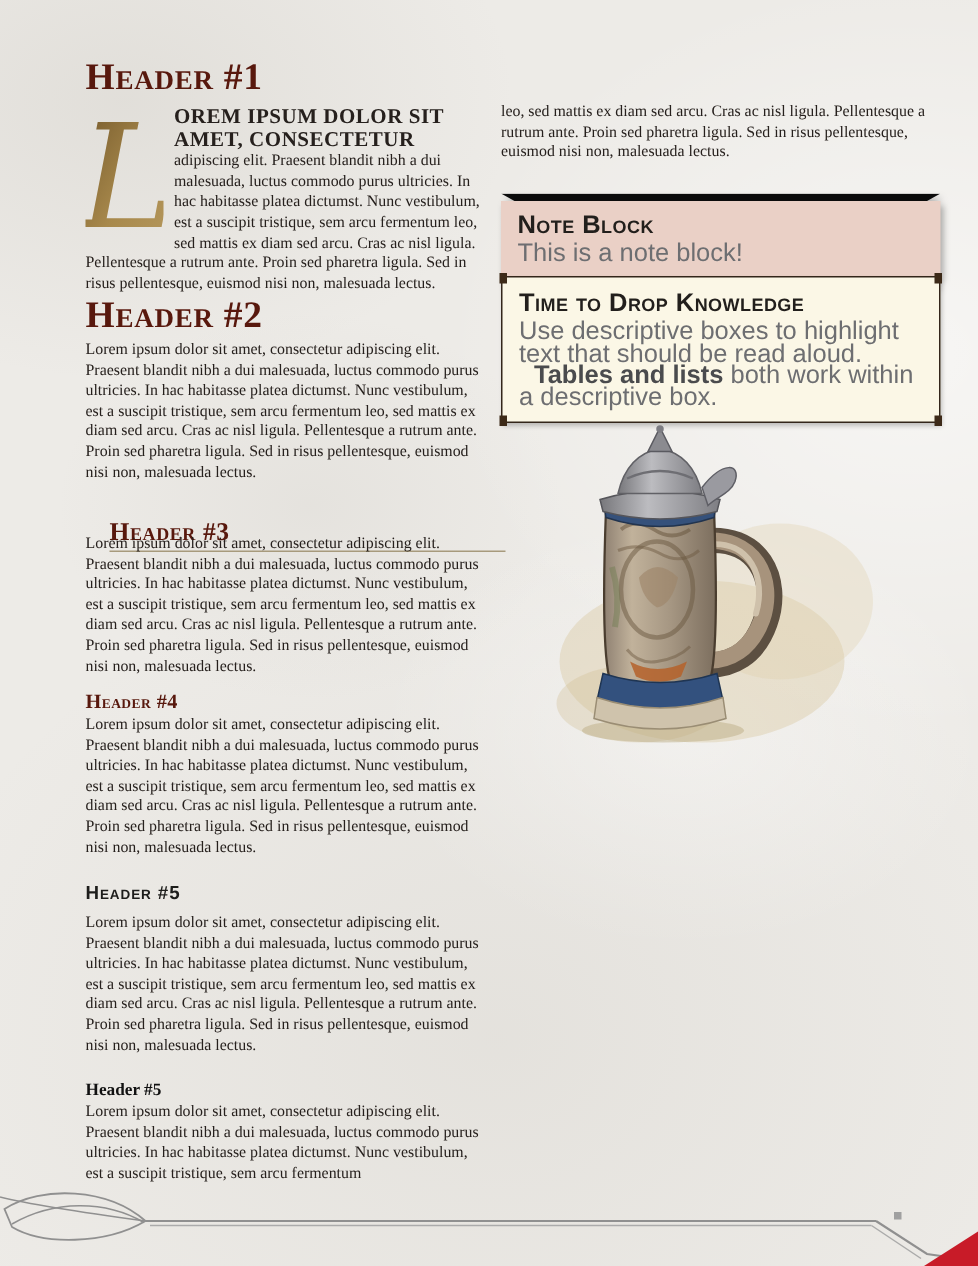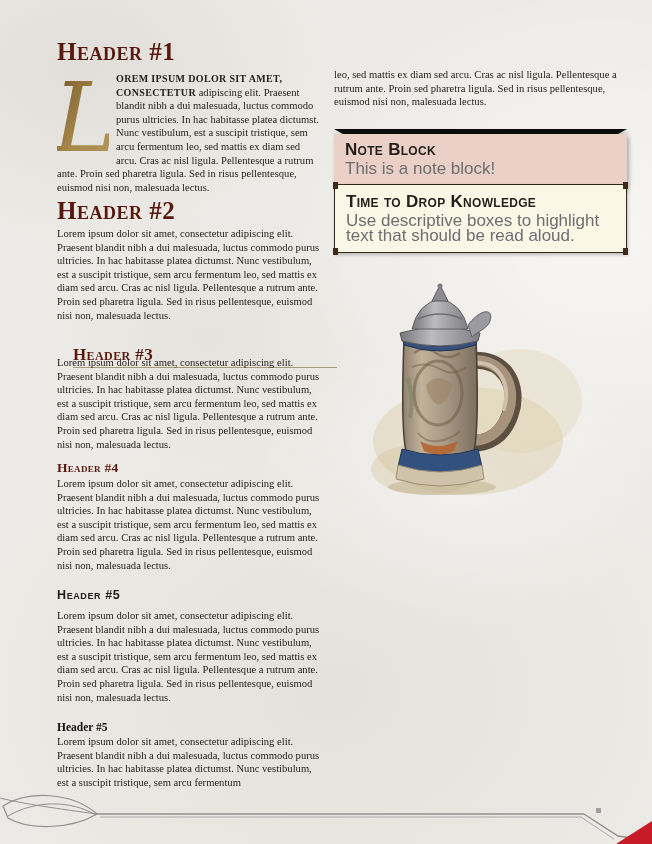--- a/index.html
+++ b/index.html
@@ -18,21 +18,21 @@
   .abs{position:absolute;}
   
   .body-p{font-size:10.6px;line-height:13.6px;color:#26201d;margin:0;}
   .h-main{font-variant:small-caps;font-weight:600;color:#58180D;font-size:25px;line-height:1;letter-spacing:.5px;margin:0;}
   .h-sub {font-variant:small-caps;font-weight:600;color:#58180D;font-size:17px;line-height:1;letter-spacing:.4px;margin:16px;
           border-bottom:1px solid #a79a7c;padding-bottom:4px;}
   .h-four{font-variant:small-caps;font-weight:700;color:#58180D;font-size:13.5px;line-height:1;letter-spacing:.3px;margin:0;}
   .h-five{font-family:"Liberation Sans",sans-serif;font-variant:small-caps;font-weight:700;color:#1d1d1b;
           font-size:12.5px;line-height:1;letter-spacing:.6px;margin:0;}
   .h-six {font-weight:700;color:#111;font-size:11.5px;line-height:1;margin:0;}
-  .lead-caps{text-transform:uppercase;font-size:10px;letter-spacing:.35px;font-weight:600;}
+  .lead-caps{text-transform:uppercase;font-size:14px;letter-spacing:.35px;font-weight:600;}
   .dropcap{float:left;margin:3px 7px 0 0;}
   
   .note-wrap{filter:drop-shadow(2px 3px 2px rgba(0,0,0,0.30));}
   .note-bar-top{height:5px;background:#0b0b0b;clip-path:polygon(0 0,100% 0,calc(100% - 9px) 100%,9px 100%);}
   .note-bar-bot{height:5px;background:#0b0b0b;clip-path:polygon(9px 0,calc(100% - 9px) 0,100% 100%,0 100%);}
   .note-body{background:#EAD0C6;padding:6px 11px 8px;}
   .box-title{font-family:"Liberation Sans",sans-serif;font-variant:small-caps;font-weight:700;
              font-size:17px;color:#221f1c;letter-spacing:.3px;margin:0 0 2px 0;}
   .box-text{font-family:"Liberation Sans",sans-serif;font-size:17px;line-height:14.5px;color:#6d6e71;margin:0;}
   
@@ -91,20 +91,21 @@
     <div class="note-bar-bot"></div>
   </div>
 
   <div class="abs desc-box" style="left:334px;top:184px;width:269px;">
     <span class="corner-dot dot-tl"></span>
     <span class="corner-dot dot-tr"></span>
     <span class="corner-dot dot-bl"></span>
     <span class="corner-dot dot-br"></span>
     <p class="box-title">Time to Drop Knowledge</p>
     <p class="box-text">Use descriptive boxes to highlight text that should be read aloud.</p>
+    <p class="box-text desc-indent"><span class="desc-bold">Tables and lists</span><span> both work within a descriptive box.</span></p>
   </div>
 
   <svg class="abs" style="left:368px;top:283px;" width="225" height="218" viewBox="0 0 225 218" aria-hidden="true">
     <defs>
       <linearGradient id="bodyg" x1="0" y1="0" x2="1" y2="0">
         <stop offset="0" stop-color="#8f8172"></stop>
           <stop offset="0.25" stop-color="#c1b29b"></stop>
         <stop offset="0.6" stop-color="#a59682"></stop>
           <stop offset="1" stop-color="#7c6e5e"></stop>
       </linearGradient>

